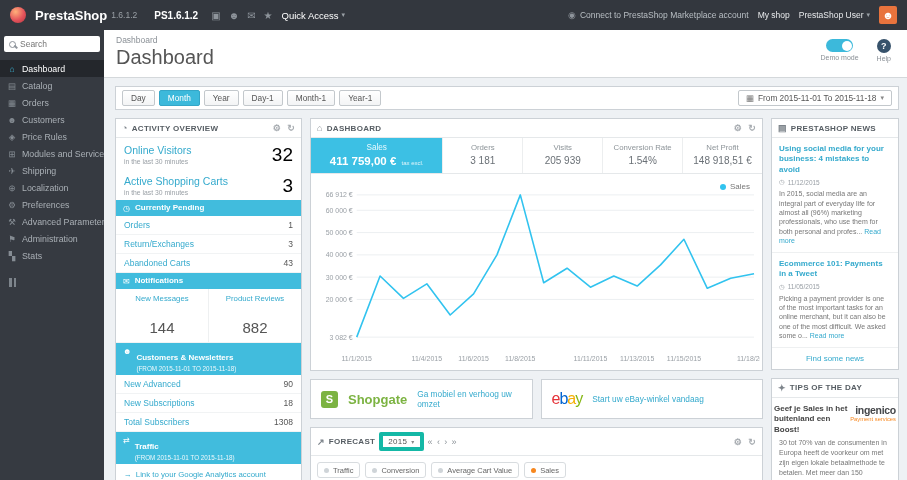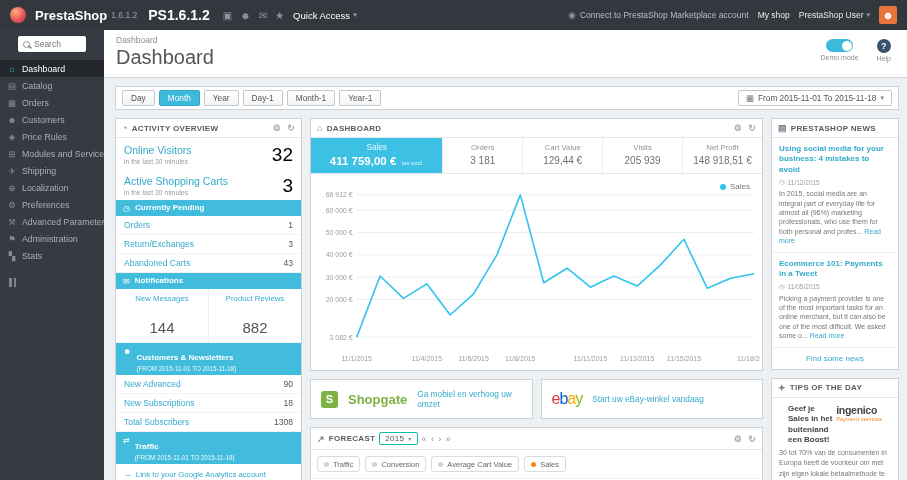--- a/index.html
+++ b/index.html
@@ -5,37 +5,37 @@
   *{box-sizing:border-box;margin:0;padding:0}
   html,body{width:907px;height:480px;overflow:hidden;background:#eef1f4;
     font-family:"Liberation Sans",sans-serif;-webkit-font-smoothing:antialiased}
   
   .topbar{height:30px;background:#33373e;display:flex;align-items:center;gap:9px;
     padding:0 10px;color:#fff}
   .logo-dot{width:16px;height:16px;border-radius:50%;flex:none;
     background:radial-gradient(circle at 35% 30%,#ffb07a 0%,#e4535b 55%,#b4363f 100%)}
   .brand{font-size:13px;font-weight:bold}
   .version{font-size:8.5px;color:#9aa0a6;margin-left:-5px}
-  .shopname{font-size:14px;font-weight:bold;margin-left:2px}
+  .shopname{font-size:10px;font-weight:bold;margin-left:8px}
   .tb-icons{display:flex;gap:8px;color:#8e949b;font-size:10px;margin-left:4px}
   .tb-icons span{cursor:pointer}
   .qa{font-size:9.5px;display:flex;align-items:center;gap:3px;cursor:pointer}
   .qa .caret{font-size:7px;color:#9aa0a6}
   .tb-spacer{flex:1}
   .tb-link{font-size:8.5px;color:#b9bfc4;display:flex;align-items:center;gap:4px;cursor:pointer}
   .tb-link .plug{font-size:9px;color:#8e949b}
   .tb-white{font-size:8.5px;color:#e8eaec;cursor:pointer;display:flex;align-items:center;gap:3px}
   .avatar{width:18px;height:18px;background:#e8733d;border-radius:2px;flex:none;
     display:flex;align-items:center;justify-content:center;color:#fff;font-size:11px;cursor:pointer}
   
   .app{display:flex;height:450px}
   .sidebar{width:104px;flex:none;background:#363a41;overflow:hidden}
   .main{flex:1;min-width:0;overflow:hidden}
   
-  .search-box{margin:6px 18px 8px;height:16px;background:#fff;border-radius:2px;
+  .search-box{margin:6px 4px 8px;height:16px;background:#fff;border-radius:2px;
     display:flex;align-items:center;gap:4px;padding:0 5px}
   .mag{width:7px;height:7px;border:1.5px solid #8e949b;border-radius:50%;position:relative;flex:none}
   .mag::after{content:"";position:absolute;width:4px;height:1.5px;background:#8e949b;
     transform:rotate(45deg);right:-3px;bottom:-1px}
   .search-box input{border:0;outline:0;width:100%;font-size:8.5px;color:#444;
     font-family:"Liberation Sans",sans-serif}
   .menu-item{display:flex;align-items:center;gap:5px;height:17px;padding:0 7px;
     font-size:8.8px;color:#aab0b6;cursor:pointer;white-space:nowrap}
   .menu-item .mi-icon{width:10px;text-align:center;font-size:8.5px;color:#858c93;flex:none}
   .menu-item.active{background:#24272c;color:#fff}
@@ -119,41 +119,41 @@
   .ad{flex:1;background:#fff;border:1px solid #ccd1d6;padding:9px 10px;display:flex;
     align-items:center;gap:10px;cursor:pointer}
   .sg-badge{width:17px;height:17px;background:#7cb342;color:#fff;border-radius:3px;flex:none;
     display:flex;align-items:center;justify-content:center;font-size:11px;font-weight:bold}
   .sg-name{color:#7cb342;font-weight:bold;font-size:13px}
   .ebay-logo{font-size:16px;font-weight:normal;letter-spacing:-1px}
   .ebay-logo .e{color:#e53238}.ebay-logo .b{color:#0064d2}
   .ebay-logo .a{color:#f5af02}.ebay-logo .y{color:#86b817}
   .ad-cta{font-size:8.3px;color:#35aacd}
   
-  .year-select{border:1px solid #14b8a6;border-radius:2px;font-size:8px;color:#555;
+  .year-select{border:4px solid #14b8a6;border-radius:2px;font-size:8px;color:#555;
     font-weight:normal;padding:1px 5px;display:flex;align-items:center;gap:4px;cursor:pointer}
   .pager{display:flex;gap:4px;color:#8a9197;font-size:9px;font-weight:normal}
   .pager span{cursor:pointer}
   .fleg{display:flex;gap:5px;padding:6px;border-bottom:1px solid #eef0f1;flex-wrap:wrap}
   .chip{display:flex;align-items:center;gap:4px;font-size:7.5px;color:#666;
     border:1px solid #d8dcdf;border-radius:3px;background:#fff;padding:2.5px 6px;cursor:pointer}
   .cdot{width:5px;height:5px;border-radius:50%;background:#cfd4d8}
   .chip.active .cdot{background:#f7871e}
   .forecast-body{height:16px}
   
   .article{padding:6px 7px;border-bottom:1px solid #eef0f1}
   .a-title{font-size:8px;font-weight:bold;color:#35aacd;line-height:1.3;cursor:pointer}
   .a-date{font-size:6.5px;color:#9aa0a6;margin:3px 0;display:flex;gap:3px;align-items:center}
   .a-body{font-size:7px;color:#777;line-height:1.35}
   .read-more{color:#35aacd;cursor:pointer}
   .find-more{text-align:center;font-size:8px;color:#35aacd;padding:6px;cursor:pointer}
   
-  .tips-head{display:flex;justify-content:space-between;padding:6px 16px 3px}
+  .tips-head{display:flex;justify-content:space-between;padding:6px 2px 3px}
   .tips-title{font-size:8px;font-weight:bold;color:#444;line-height:1.3;flex:1}
-  .brandbox{text-align:left;cursor:pointer}
+  .brandbox{text-align:right;cursor:pointer}
   .brand-name{font-size:10.5px;font-weight:bold;color:#45474a;letter-spacing:-.3px}
   .brand-sub{font-size:5.8px;color:#f7871e}
   .tips-body{padding:0 7px 8px;font-size:7px;color:#777;line-height:1.45}
 </style>
 </head>
 <body>
 
 <div class="topbar">
   <div class="logo-dot"></div>
   <span class="brand">PrestaShop</span>
@@ -385,26 +385,26 @@
                 <div class="sv">
                   <span>411 759,00 €</span>
                   <span class="note">tax excl.</span>
                 </div>
               </div>
               <div class="stat">
                 <div class="sl">Orders</div>
                 <div class="sv">3 181</div>
               </div>
               <div class="stat">
-                <div class="sl">Cart Value</div>
-                <div class="sv">129,44 €</div>
-              </div>
-              <div class="stat">
                 <div class="sl">Visits</div>
                 <div class="sv">205 939</div>
+              </div>
+              <div class="stat">
+                <div class="sl">Conversion Rate</div>
+                <div class="sv">1.54%</div>
               </div>
               <div class="stat">
                 <div class="sl">Net Profit</div>
                 <div class="sv">148 918,51 €</div>
               </div>
             </div>
             <div class="chart-wrap">
               <svg class="chart-svg" viewBox="0 0 450 192" preserveAspectRatio="none">
                   <line x1="44" y1="16.881828571428564" x2="444" y2="16.881828571428564" stroke="#eceff1" stroke-width="1"></line>
                   <text x="40" y="19.381828571428564" text-anchor="end" font-size="7" fill="#9aa0a6" font-family="Liberation Sans, sans-serif">66 912 €</text>

